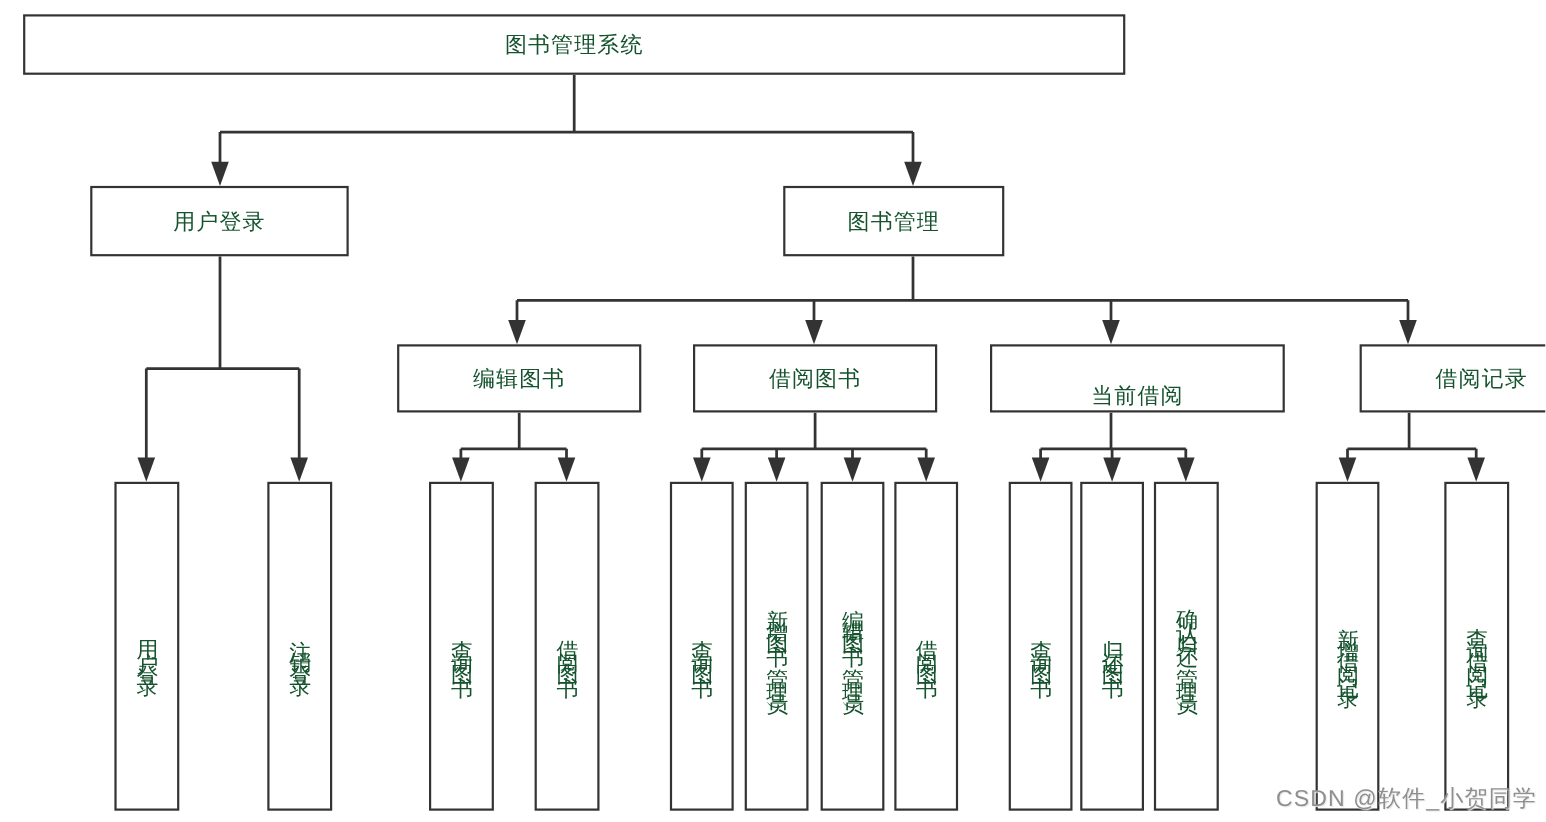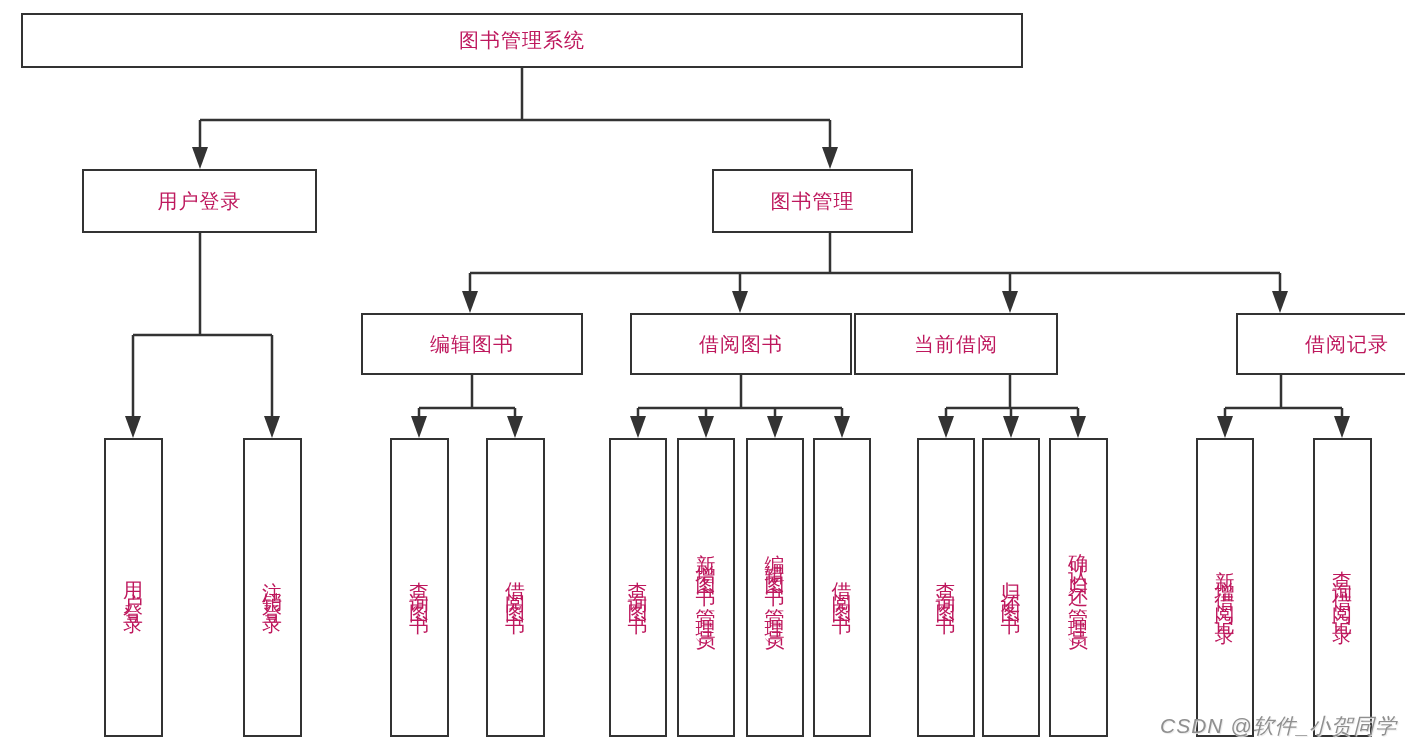--- a/index.html
+++ b/index.html
@@ -18,21 +18,21 @@
     pointer-events: none;
   }
   .node {
     position: absolute;
     box-sizing: border-box;
     background: #ffffff;
     border: 2.5px solid #333333;
     display: flex;
     align-items: center;
     justify-content: center;
-    color: #be185d;
+    color: #14532d;
   }
   .hlabel {
     font-size: 20px;
     letter-spacing: 1px;
     white-space: nowrap;
   }
   .vlabel {
     writing-mode: vertical-rl;
     text-orientation: mixed;
     font-size: 20px;
@@ -42,21 +42,20 @@
   }
   .watermark {
     position: absolute;
     left: 1160px;
     top: 712px;
     font-size: 21px;
     color: #8f8f8f;
     letter-spacing: 1px;
     text-shadow: 1px 1px 1px #e8e8e8;
     white-space: nowrap;
-    font-style: italic;
   }
 </style>
 </head>
 <body>
 
 <div class="stage">
 
   <svg class="connectors" viewBox="0 0 1405 747" xmlns="http://www.w3.org/2000/svg">
     <g stroke="#333333" stroke-width="2.5" fill="none">
 
@@ -107,21 +106,21 @@
   <div class="node" style="left:712px; top:169px; width:201px; height:64px;">
     <span class="hlabel">图书管理</span>
   </div>
 
   <div class="node" style="left:361px; top:313px; width:222px; height:62px;">
     <span class="hlabel">编辑图书</span>
   </div>
   <div class="node" style="left:630px; top:313px; width:222px; height:62px;">
     <span class="hlabel">借阅图书</span>
   </div>
-  <div class="node" style="left:854px; top:313px; width:204px; height:62px;">
+  <div class="node" style="left:900px; top:313px; width:268px; height:62px;align-items:flex-end;">
     <span class="hlabel">当前借阅</span>
   </div>
   <div class="node" style="left:1236px; top:313px; width:222px; height:62px;">
     <span class="hlabel">借阅记录</span>
   </div>
 
   <div class="node" style="left:104px; top:438px; width:59px; height:299px;">
     <span class="vlabel">用户登录</span>
   </div>
   <div class="node" style="left:243px; top:438px; width:59px; height:299px;">

